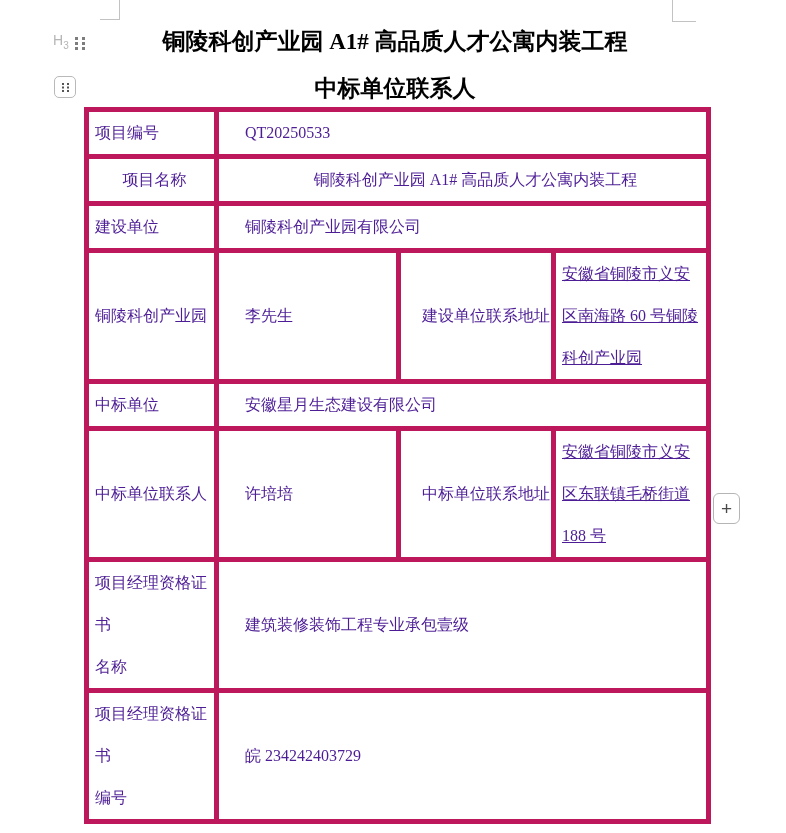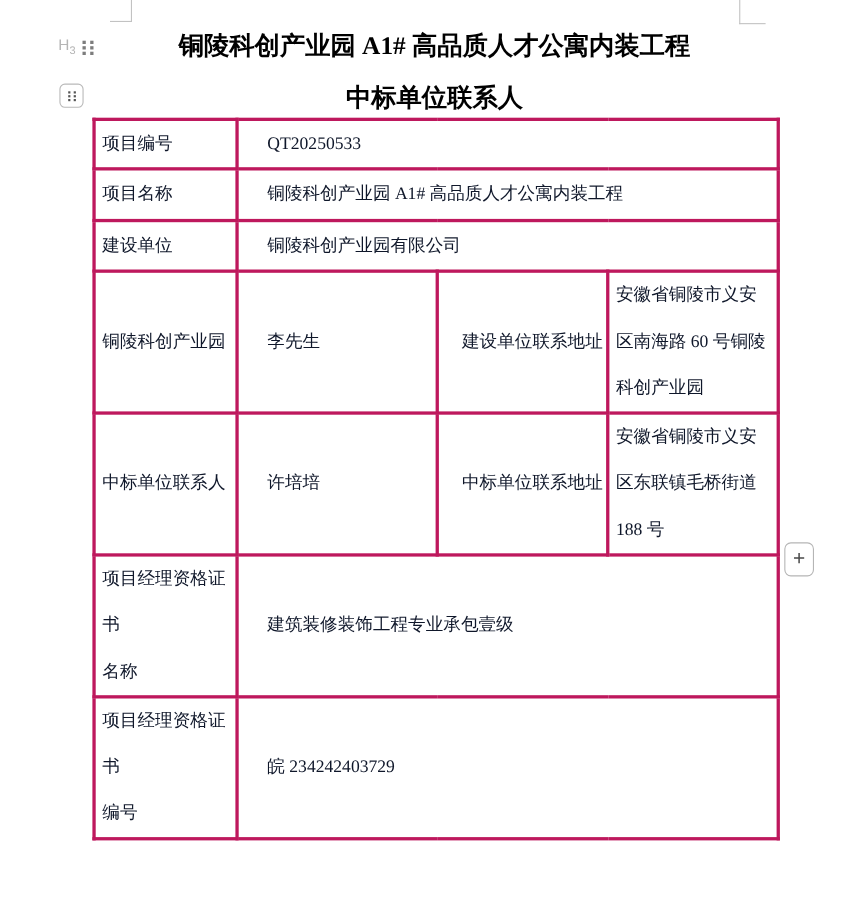--- a/index.html
+++ b/index.html
@@ -67,32 +67,32 @@
   }
 
   
   .table-wrap { position: absolute; left: 84px; top: 107px; }
   table.results {
     border-collapse: collapse;
     table-layout: fixed;
     width: 622px;
   }
   table.results td {
-    border: 3px solid #be185d;
+    border: 5px solid #be185d;
     vertical-align: middle;
-    font-size: 16px; color: #0f172a;
+    font-size: 16px; color: #4c1d95;
     line-height: 42px;
     overflow: hidden;
   }
   td.lab  { padding-left: 6px;  white-space: pre-line; }
   td.val  { padding-left: 26px; }
   td.lab3 { padding-left: 21px;  }
-  td.addr { padding-left: 6px; padding-right: 2px; white-space: pre-line; line-height: 42px; }
+  td.addr { padding-left: 6px; padding-right: 2px; white-space: pre-line; line-height: 42px; text-decoration: underline; }
   tr.h44  { height: 44px; }
-  tr.h47  { height: 47px; }
+  tr.h47  { height: 47px; text-align: center; }
   tr.h46  { height: 46px; padding-left: 19px; }
   tr.h124 { height: 124px; }
   tr.h122 { height: 122px; }
   tr.h43  { height: 43px; }
   tr.h86  { height: 86px; }
   tr.h78  { height: 78px; }
 </style>
 </head>
 <body>
 
@@ -165,20 +165,24 @@
         <td class="val" colspan="3">铜陵科创产业园有限公司</td>
       </tr>
       <tr class="h124">
         <td class="lab">铜陵科创产业园</td>
         <td class="val">李先生</td>
         <td class="lab3">建设单位联系地址</td>
         <td class="addr">安徽省铜陵市义安
 区南海路 60 号铜陵
 科创产业园</td>
       </tr>
+      <tr class="h46">
+        <td class="lab">中标单位</td>
+        <td class="val" colspan="3">安徽星月生态建设有限公司</td>
+      </tr>
       <tr class="h122">
         <td class="lab">中标单位联系人</td>
         <td class="val">许培培</td>
         <td class="lab3">中标单位联系地址</td>
         <td class="addr">安徽省铜陵市义安
 区东联镇毛桥街道
 188 号</td>
       </tr>
       <tr class="h86">
         <td class="lab">项目经理资格证书

